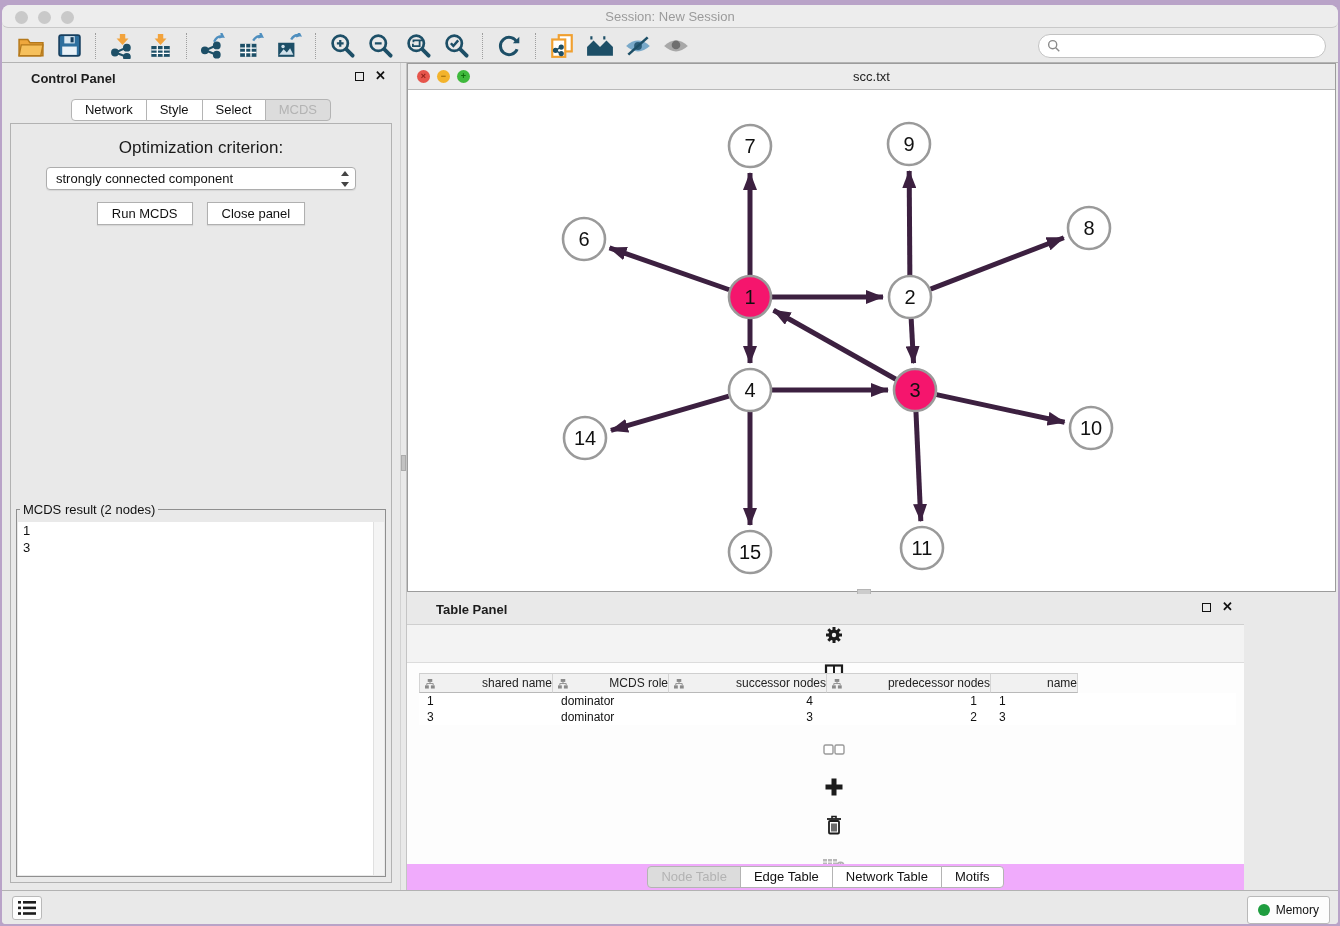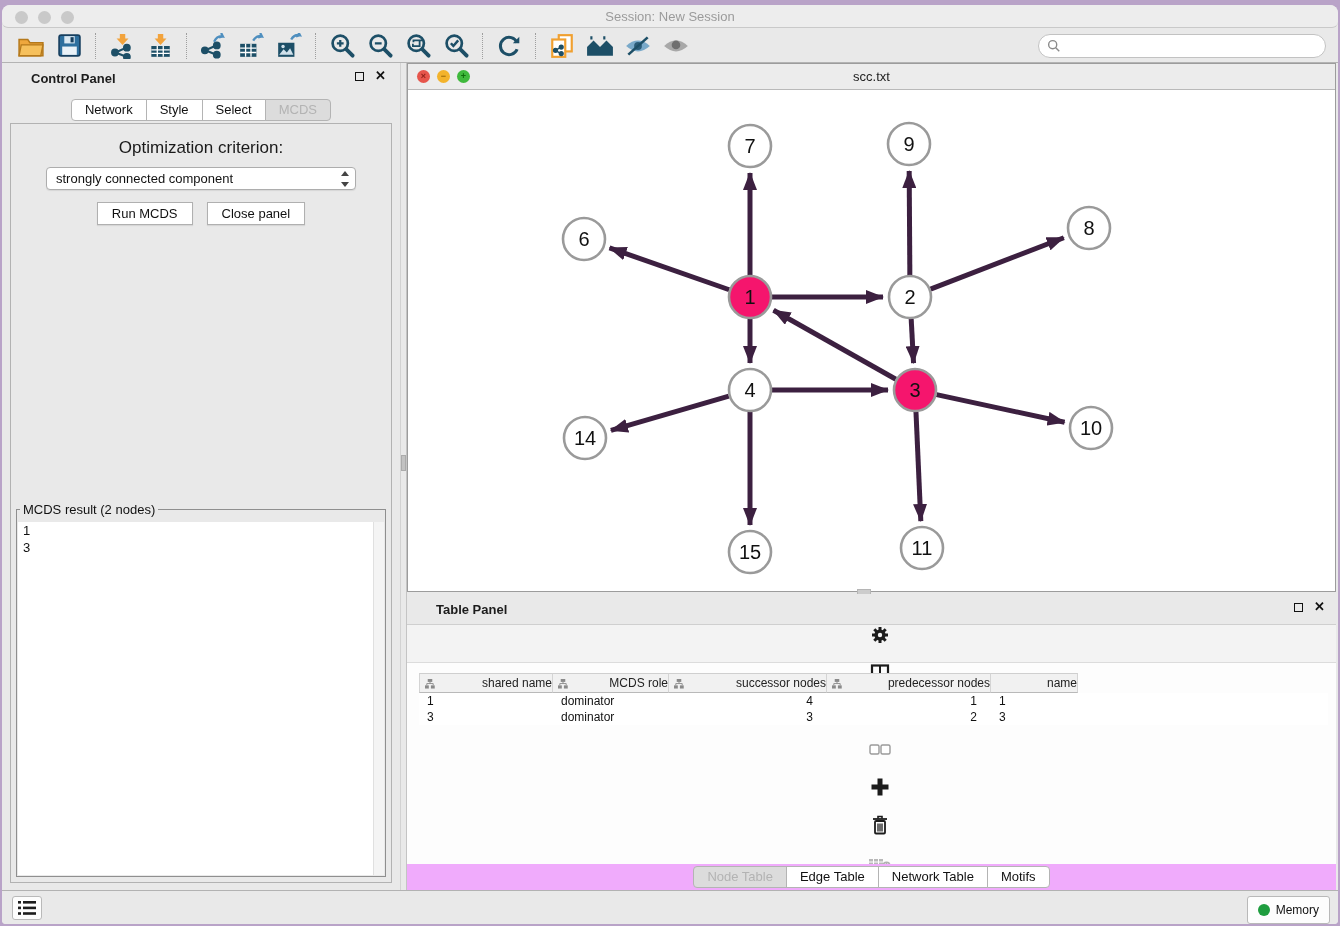--- a/index.html
+++ b/index.html
@@ -66,21 +66,21 @@
   
   .net-window{position:absolute;left:405px;top:58px;width:929px;height:529px;background:#fff;
     border:1px solid #9c9c9c;}
   .nw-titlebar{position:absolute;left:0;top:0;width:100%;height:26px;background:#ececec;
     border-bottom:1px solid #b9b9b9;}
   .nw-light{position:absolute;top:6px;width:13px;height:13px;border-radius:50%;
     display:flex;align-items:center;justify-content:center;font-size:9px;font-weight:bold;line-height:9px;}
   .nw-title{position:absolute;left:0;right:0;top:5px;text-align:center;font-size:13px;color:#222;}
   .net-canvas{position:absolute;left:0;top:26px;width:927px;height:501px;background:#fff;}
   
-  .table-panel{position:absolute;left:405px;top:589px;width:929px;height:296px;background:#e9e9e9;}
+  .table-panel{position:absolute;left:405px;top:589px;width:837px;height:296px;background:#e9e9e9;}
   .tp-body{position:absolute;left:0;right:0;top:30px;bottom:26px;background:#fdfdfd;
     border-top:1px solid #cfcfcf;}
   .tp-toolbar{position:absolute;left:0;right:0;top:0;height:38px;background:#f3f3f3;
     border-bottom:1px solid #dcdcdc;display:flex;align-items:center;padding-left:16px;gap:18px;flex-direction:column;}
   .tp-tbtn{display:flex;align-items:center;justify-content:center;width:24px;height:24px;}
   .fx{font-family:"DejaVu Serif",serif;font-style:italic;font-size:18px;color:#b0b0b0;}
   .ntable{position:absolute;left:12px;top:48px;right:8px;}
   .thead{display:flex;}
   .th{position:relative;height:20px;background:#f1f1f1;border-top:1px solid #cfcfcf;
     border-bottom:1px solid #b9b9b9;border-right:1px solid #d4d4d4;font-size:12px;color:#222;

